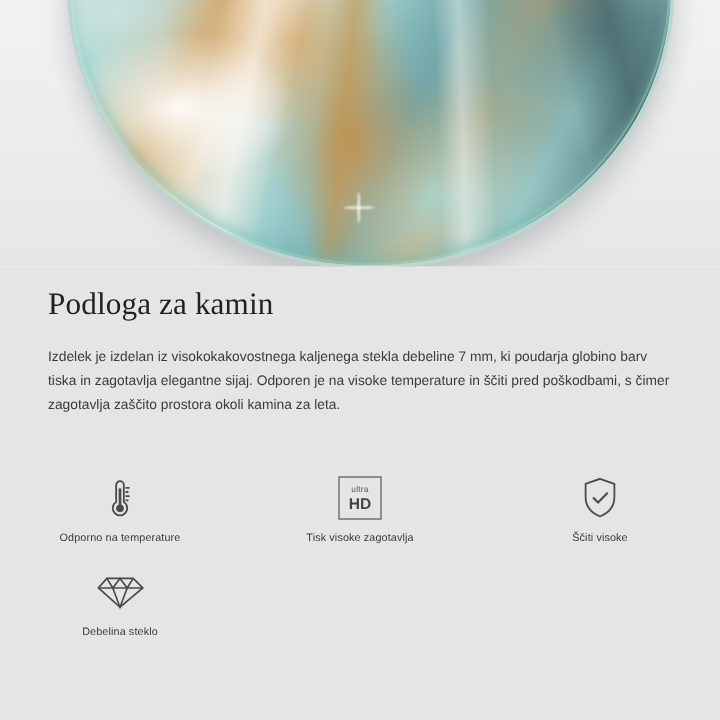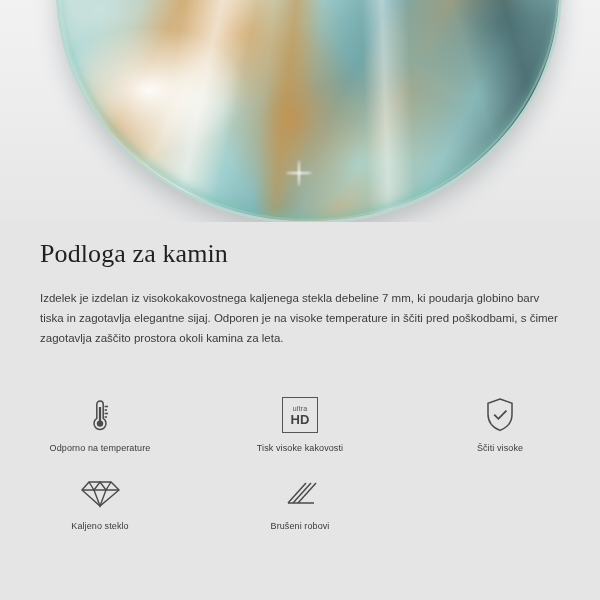--- a/index.html
+++ b/index.html
@@ -221,21 +221,21 @@
       <div class="feature-label">Odporno na temperature</div>
     </div>
 
     <div class="feature">
       <div class="feature-icon">
         <div class="ultrahd">
           <span class="u1">ultra</span>
           <span class="u2">HD</span>
         </div>
       </div>
-      <div class="feature-label">Tisk visoke kakovosti</div>
+      <div class="feature-label">Tisk visoke zagotavlja</div>
     </div>
 
     <div class="feature">
       <div class="feature-icon">
         <svg width="38" height="42" viewBox="0 0 38 42" fill="none" stroke="#4a4a4a" stroke-width="1.5">
           <path d="M19 5l12 4.2v11c0 8-5.2 13.4-12 16.2-6.8-2.8-12-8.2-12-16.2v-11L19 5z"></path>
           <path d="M13.2 20.6l4.2 4.2 8-8.2" stroke-width="1.8"></path>
         </svg>
       </div>
       <div class="feature-label">Ščiti visoke</div>
@@ -243,30 +243,19 @@
 
     <div class="feature">
       <div class="feature-icon">
         <svg width="42" height="36" viewBox="0 0 42 36" fill="none" stroke="#4a4a4a" stroke-width="1.4">
           <path d="M10 7h22l8 8-19 16L3 15l7-8z"></path>
           <path d="M3 15h37"></path>
           <path d="M10 7l5 8 6-8 6 8 5-8"></path>
           <path d="M15 15l6 16 6-16"></path>
         </svg>
       </div>
-      <div class="feature-label">Kaljeno steklo</div>
-    </div>
-
-    <div class="feature">
-      <div class="feature-icon">
-        <svg width="40" height="36" viewBox="0 0 40 36" fill="none" stroke="#4a4a4a" stroke-width="1.5">
-          <path d="M8 28L26 8"></path>
-          <path d="M13 28L31 8"></path>
-          <path d="M18 28L36 8"></path>
-          <path d="M8 28h26"></path>
-        </svg>
-      </div>
-      <div class="feature-label">Brušeni robovi</div>
-    </div>
+      <div class="feature-label">Debelina steklo</div>
+    </div>
+
 
 
   </div>
 </div>
 
 </body></html>

